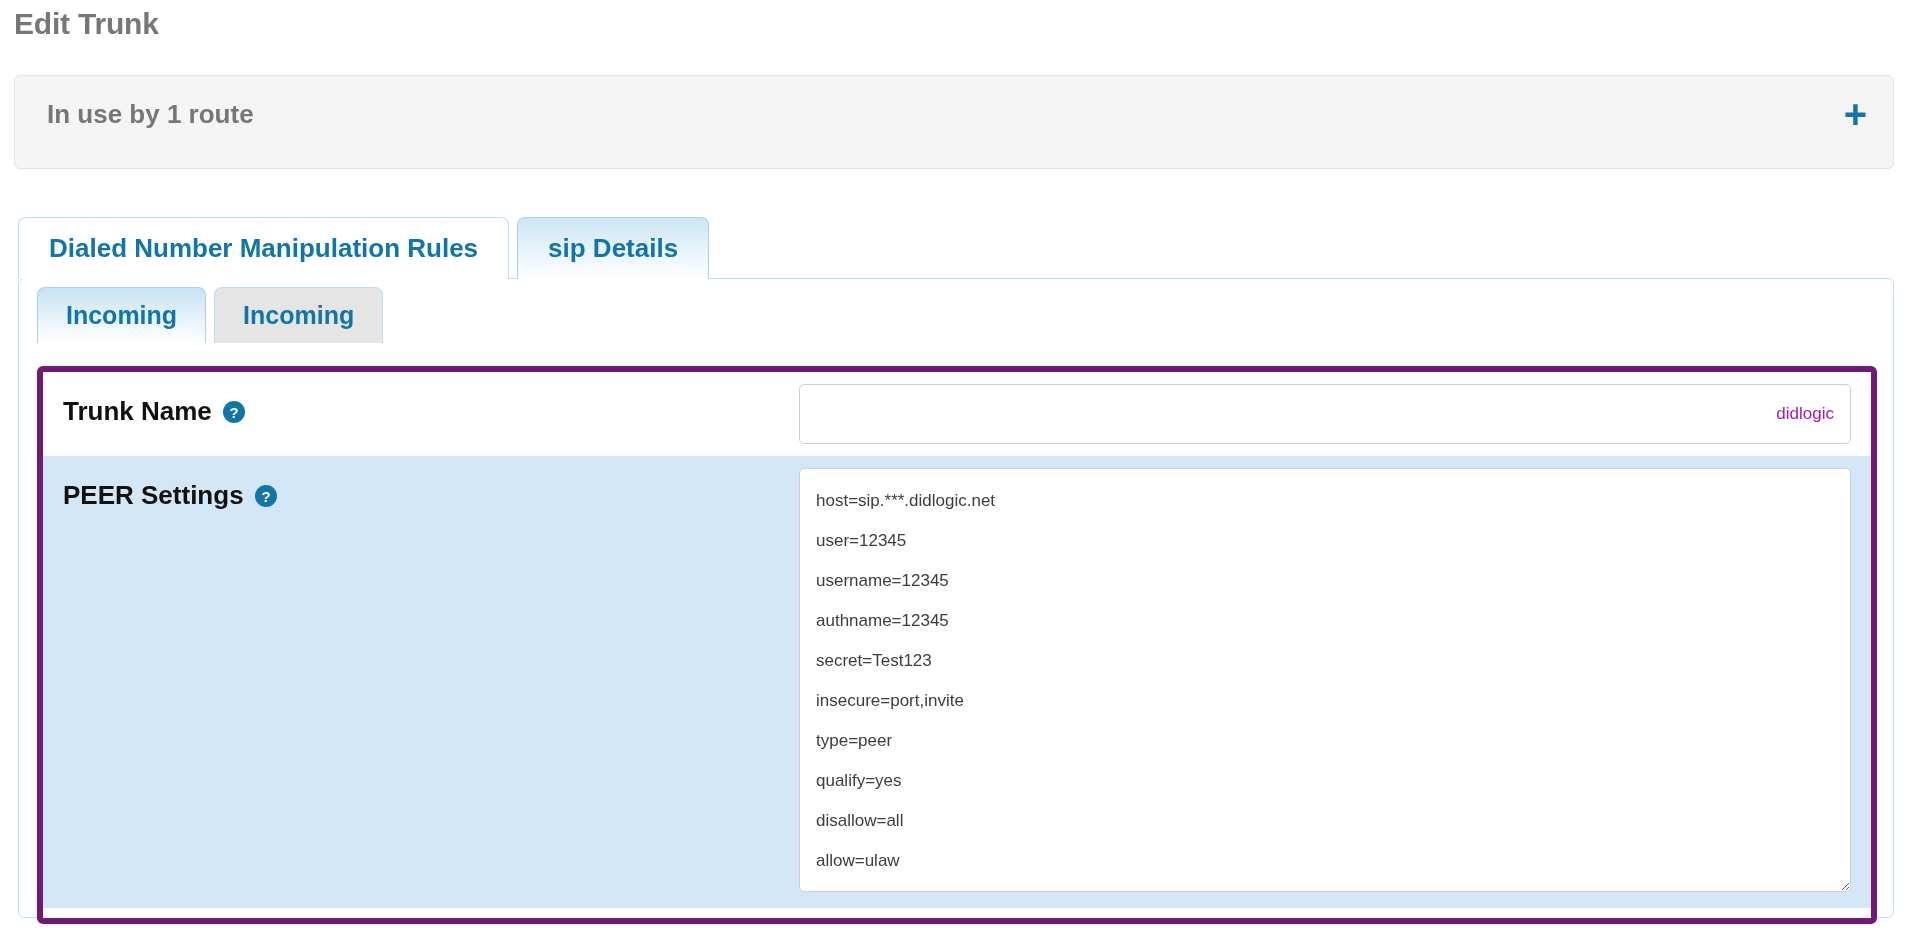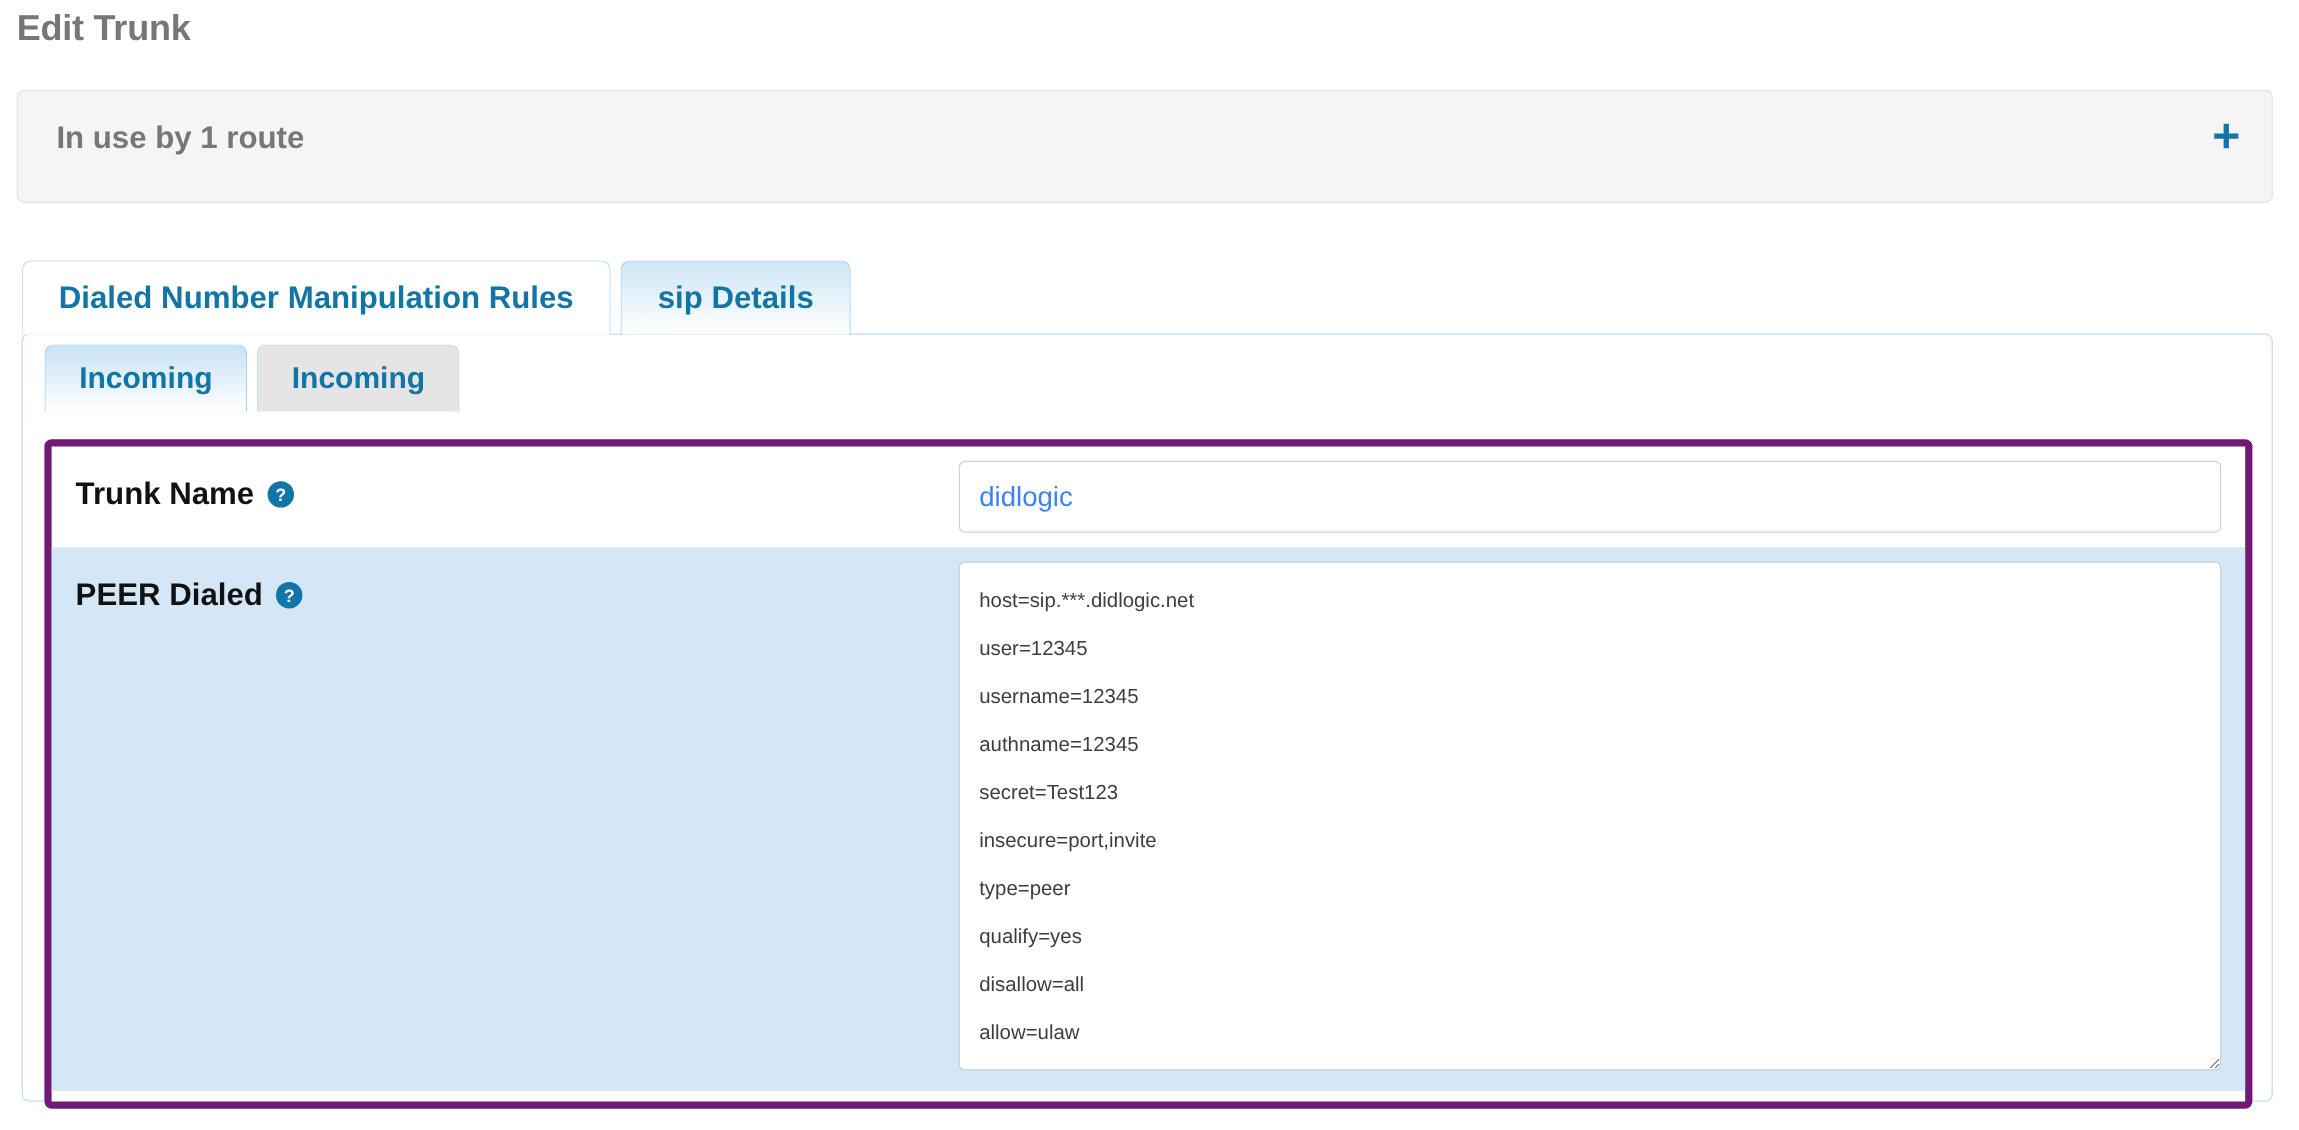--- a/index.html
+++ b/index.html
@@ -193,26 +193,27 @@
     min-width: 0;
   }
 
   
   .text-input {
     box-sizing: border-box;
     width: 100%;
     height: 60px;
     padding: 6px 16px;
     font-family: "Liberation Sans", sans-serif;
-    font-size: 23px;
-    color: #3b82f6;
+    font-size: 17px;
+    color: #a21caf;
     background: #ffffff;
     border: 1px solid #d0d0d0;
     border-radius: 5px;
     outline: none;
+    text-align: right;
   }
   .text-area {
     box-sizing: border-box;
     width: 100%;
     height: 424px;
     padding: 12px 16px;
     font-family: "Liberation Sans", sans-serif;
     font-size: 17px;
     line-height: 40px;
     color: #3d3d3d;
@@ -267,21 +268,21 @@
           </svg>
         </span>
       </div>
       <div class="row-field">
         <input class="text-input" type="text" value="didlogic" style="">
       </div>
     </div>
 
     <div class="form-row highlight">
       <div class="row-label">
-        <span>PEER Dialed</span>
+        <span>PEER Settings</span>
         <span class="help-icon">
           <svg width="24" height="24" viewBox="0 0 24 24" aria-hidden="true">
             <circle cx="12" cy="12" r="11" fill="#1275a8"></circle>
             <text x="12" y="17.5" text-anchor="middle" font-family="Liberation Sans, sans-serif" font-size="15" font-weight="bold" fill="#ffffff">?</text>
           </svg>
         </span>
       </div>
       <div class="row-field">
         <textarea class="text-area" style="">host=sip.***.didlogic.net
 user=12345

